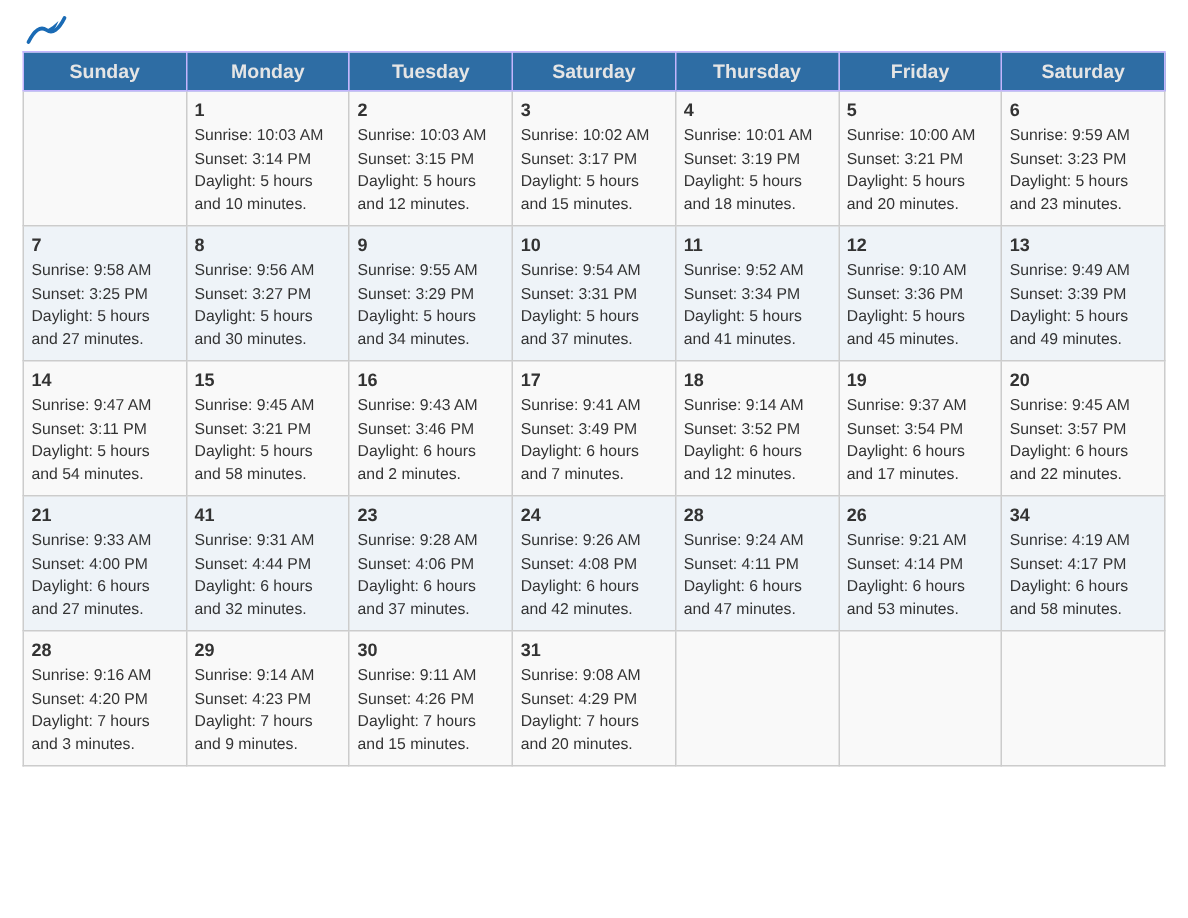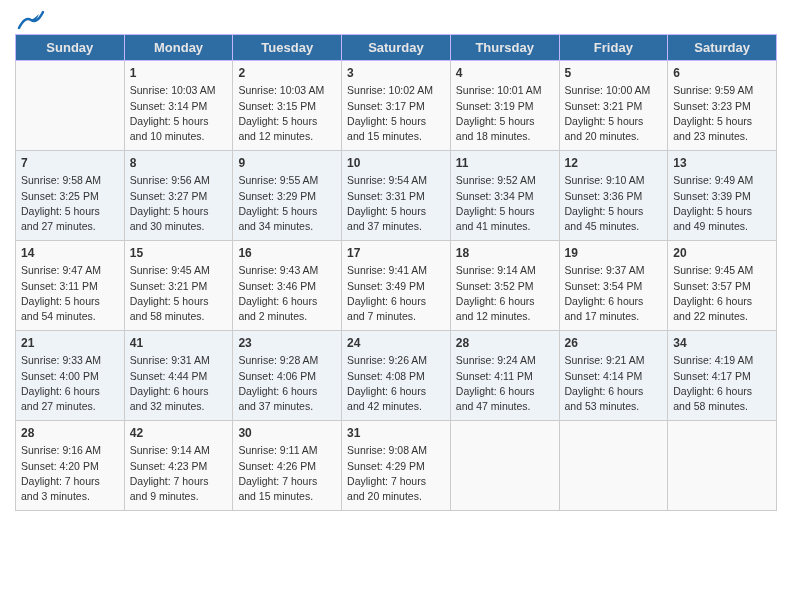--- a/index.html
+++ b/index.html
@@ -154,21 +154,21 @@
         <td><span class="day-number">21</span><span>Sunrise: 9:33 AM</span><br><span>Sunset: 4:00 PM</span><br><span>Daylight: 6 hours</span><br><span>and 27 minutes.</span></td>
         <td><span class="day-number">41</span><span>Sunrise: 9:31 AM</span><br><span>Sunset: 4:44 PM</span><br><span>Daylight: 6 hours</span><br><span>and 32 minutes.</span></td>
         <td><span class="day-number">23</span><span>Sunrise: 9:28 AM</span><br><span>Sunset: 4:06 PM</span><br><span>Daylight: 6 hours</span><br><span>and 37 minutes.</span></td>
         <td><span class="day-number">24</span><span>Sunrise: 9:26 AM</span><br><span>Sunset: 4:08 PM</span><br><span>Daylight: 6 hours</span><br><span>and 42 minutes.</span></td>
         <td><span class="day-number">28</span><span>Sunrise: 9:24 AM</span><br><span>Sunset: 4:11 PM</span><br><span>Daylight: 6 hours</span><br><span>and 47 minutes.</span></td>
         <td><span class="day-number">26</span><span>Sunrise: 9:21 AM</span><br><span>Sunset: 4:14 PM</span><br><span>Daylight: 6 hours</span><br><span>and 53 minutes.</span></td>
         <td><span class="day-number">34</span><span>Sunrise: 4:19 AM</span><br><span>Sunset: 4:17 PM</span><br><span>Daylight: 6 hours</span><br><span>and 58 minutes.</span></td>
       </tr>
       <tr>
         <td><span class="day-number">28</span><span>Sunrise: 9:16 AM</span><br><span>Sunset: 4:20 PM</span><br><span>Daylight: 7 hours</span><br><span>and 3 minutes.</span></td>
-        <td><span class="day-number">42</span><span>Sunrise: 9:14 AM</span><br><span>Sunset: 4:23 PM</span><br><span>Daylight: 7 hours</span><br><span>and 9 minutes.</span></td>
+        <td><span class="day-number">29</span><span>Sunrise: 9:14 AM</span><br><span>Sunset: 4:23 PM</span><br><span>Daylight: 7 hours</span><br><span>and 9 minutes.</span></td>
         <td><span class="day-number">30</span><span>Sunrise: 9:11 AM</span><br><span>Sunset: 4:26 PM</span><br><span>Daylight: 7 hours</span><br><span>and 15 minutes.</span></td>
         <td><span class="day-number">31</span><span>Sunrise: 9:08 AM</span><br><span>Sunset: 4:29 PM</span><br><span>Daylight: 7 hours</span><br><span>and 20 minutes.</span></td>
         <td class="cell-empty"></td>
         <td class="cell-empty"></td>
         <td class="cell-empty"></td>
       </tr>
     </tbody>
 </table>
 
 </body></html>

